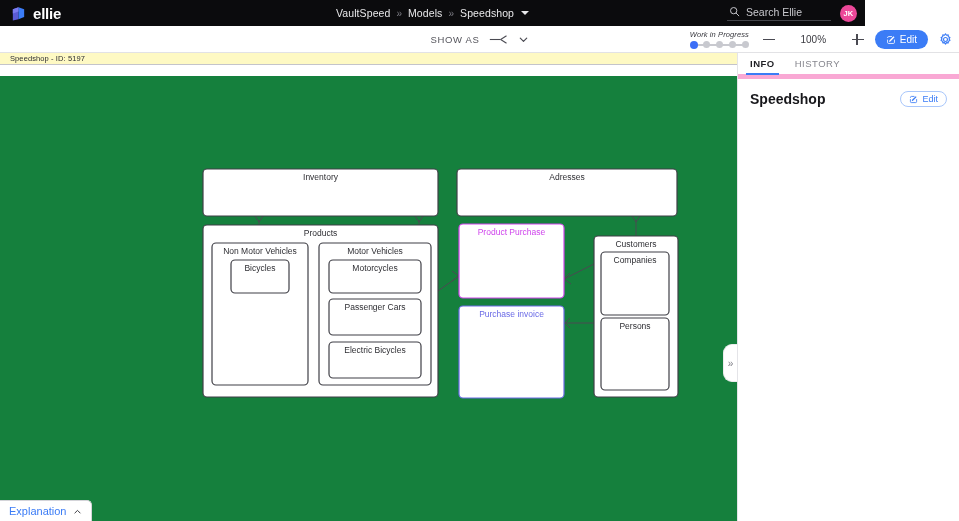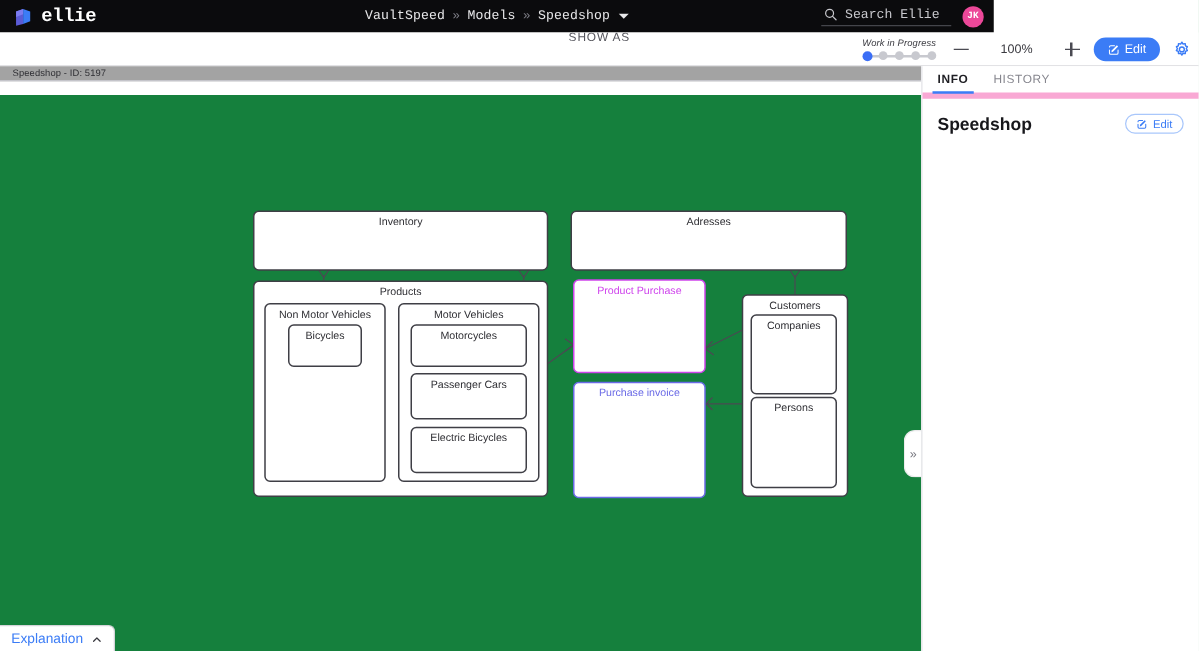--- a/index.html
+++ b/index.html
@@ -7,23 +7,23 @@
     width: 959px; height: 521px;
     font-family: "Liberation Sans", sans-serif;
     background: #ffffff;
     overflow: hidden;
   }
   body { position: relative; }
 
   
   .topnav {
     position: absolute; top: 0; left: 0;
-    width: 795px; height: 26px;
+    width: 865px; height: 26px;
     background: #0b0b0d;
-    display: flex; align-items: center; font-family: Liberation Mono, monospace;
+    display: flex; align-items: center;
   }
   .logo-wrap {
     display: flex; align-items: center; gap: 6px;
     padding-left: 10px;
   }
   .logo-mark { width: 17px; height: 17px; display: block; }
   .logo-text {
     color: #ffffff; font-size: 15px; font-weight: bold;
     letter-spacing: -0.2px; line-height: 1;
   }
@@ -71,21 +71,20 @@
   .toolbar {
     position: absolute; top: 26px; left: 0;
     width: 959px; height: 27px;
     background: #ffffff;
     border-bottom: 1px solid #e2e2e5;
   }
   .showas {
     position: absolute; left: 0; right: 0; top: 0; height: 27px;
     display: flex; align-items: center; justify-content: center; gap: 9px;
     pointer-events: none;
-    flex-direction: column;
   }
   .showas > * { pointer-events: auto; }
   .showas-label {
     color: #55555c; font-size: 9.5px; letter-spacing: 0.7px;
     font-weight: normal;
   }
   .crowsfoot { width: 20px; height: 11px; display: block; }
   .chev-down { width: 11px; height: 11px; display: block; }
 
   .toolbar-right {
@@ -133,21 +132,21 @@
     padding: 0 11px; font-size: 10px; cursor: pointer;
     border: none;
   }
   .pencil-ico { width: 10px; height: 10px; display: block; }
   .gear-btn { width: 15px; height: 15px; cursor: pointer; }
 
   
   .subbar {
     position: absolute; top: 53px; left: 0;
     width: 737px; height: 12px;
-    background: #a3a3a3;
+    background: #fef9c3;
     border-bottom: 1px solid #c4c4ca;
     display: flex; align-items: center;
   }
   .subbar-text {
     font-size: 7.5px; color: #2e2e33; padding-left: 10px;
     letter-spacing: 0.1px;
   }
 
   
   .canvas {

